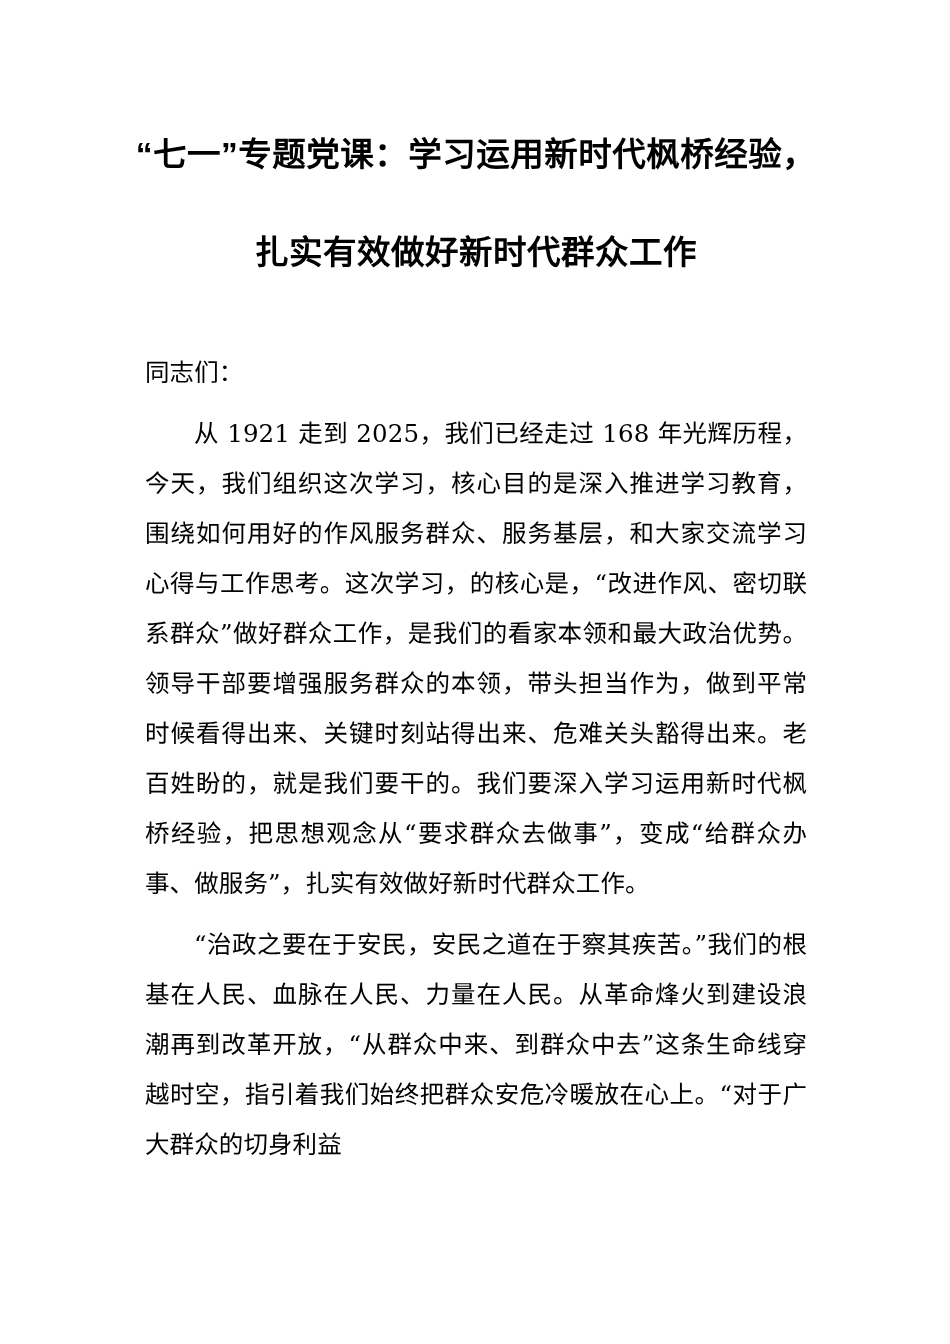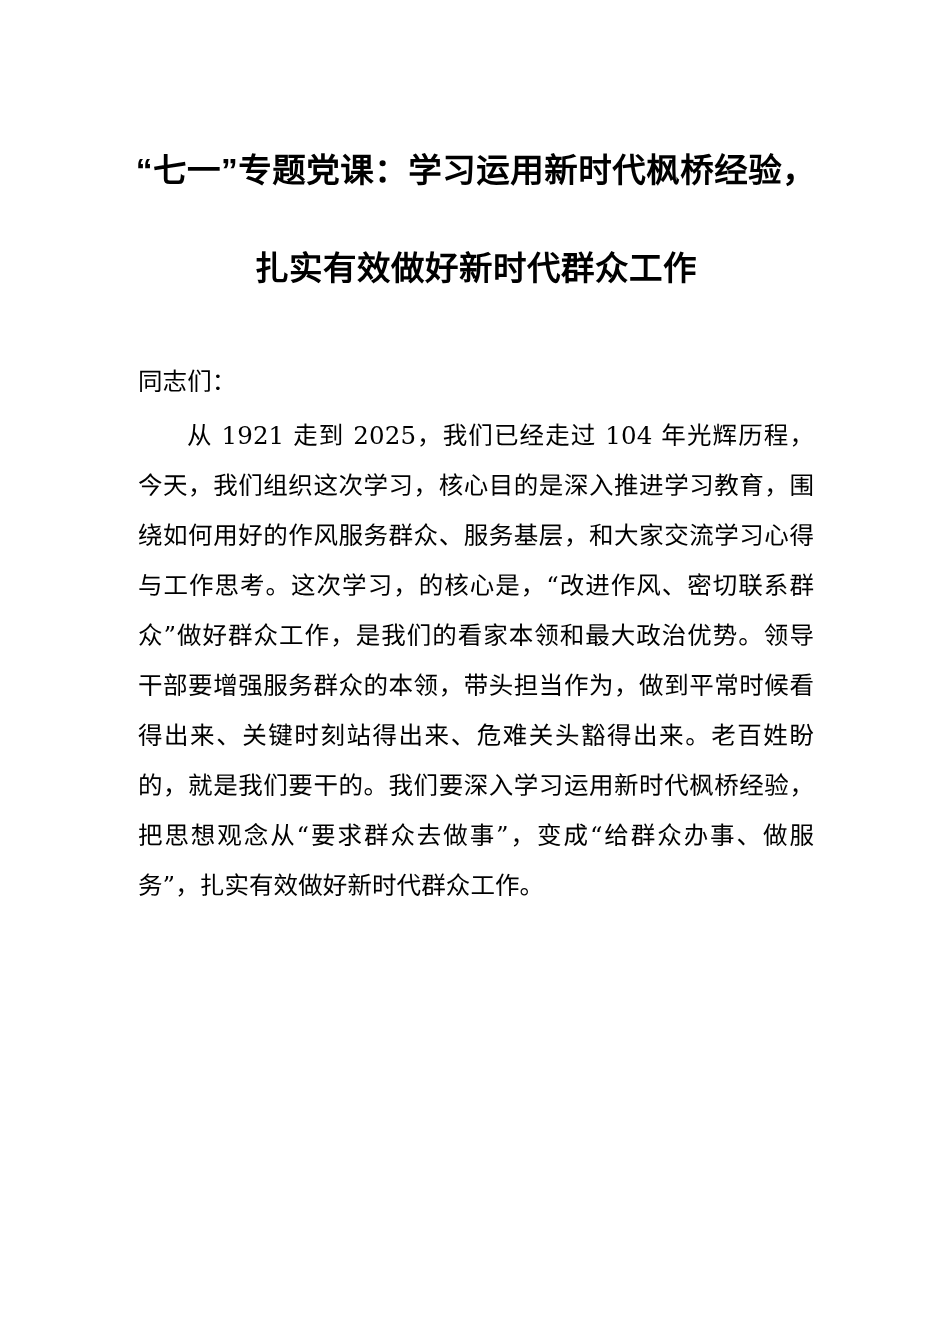--- a/index.html
+++ b/index.html
@@ -21,21 +21,21 @@
     height: 1344px;
     margin: 0 auto;
     background: #ffffff;
     overflow: hidden;
     box-sizing: border-box;
   }
 
   .content {
     position: absolute;
     left: 134px;
-    top: 16px;
+    top: 0;
     width: 684px;
   }
 
   
   .doc-title {
     font-family: "Liberation Sans", "DejaVu Sans", sans-serif;
     font-size: 33.5px;
     font-weight: 700;
     line-height: 98px;
     text-align: center;
@@ -48,21 +48,21 @@
 
   
   .body-block {
     padding-top: 35px;
   }
 
   p.para {
     font-family: "DejaVu Serif", "Liberation Serif", serif;
     font-size: 24.5px;
     line-height: 50px;
-    margin: 4px;
+    margin: 11px;
     text-align: justify;
     text-align-last: left;
     text-justify: inter-ideograph;
     word-break: break-all;
     color: #000000;
     letter-spacing: 0.1px;
   }
 
   p.para.indent {
     text-indent: 2em;
@@ -82,19 +82,20 @@
 
 <div class="page">
   <div class="content">
 
     <h1 class="doc-title">“七一”专题党课：学习运用新时代枫桥经验，扎实有效做好新时代群众工作</h1>
 
     <div class="body-block">
 
       <p class="para">同志们：</p>
 
-      <p class="para indent">从 1921 走到 2025，我们已经走过 104 年光辉历程，今天，我们组织这次学习，核心目的是深入推进学习教育，围绕如何用好的作风服务群众、服务基层，和大家交流学习心得与工作思考。这次学习，的核心是，“改进作风、密切联系群众”做好群众工作，是我们的看家本领和最大政治优势。领导干部要增强服务群众的本领，带头担当作为，做到平常时候看得出来、关键时刻站得出来、危难关头豁得出来。老百姓盼的，就是我们要干的。我们要深入学习运用新时代枫桥经验，把思想观念从“要求群众去做事”，变成“给群众办事、做服务”，扎实有效做好新时代群众工作。</p>
+      <p class="para indent">从 1921 走到 2025，我们已经走过 168 年光辉历程，今天，我们组织这次学习，核心目的是深入推进学习教育，围绕如何用好的作风服务群众、服务基层，和大家交流学习心得与工作思考。这次学习，的核心是，“改进作风、密切联系群众”做好群众工作，是我们的看家本领和最大政治优势。领导干部要增强服务群众的本领，带头担当作为，做到平常时候看得出来、关键时刻站得出来、危难关头豁得出来。老百姓盼的，就是我们要干的。我们要深入学习运用新时代枫桥经验，把思想观念从“要求群众去做事”，变成“给群众办事、做服务”，扎实有效做好新时代群众工作。</p>
 
 
+      <p class="para indent clipped">“治政之要在于安民，安民之道在于察其疾苦。”我们的根基在人民、血脉在人民、力量在人民。从革命烽火到建设浪潮再到改革开放，“从群众中来、到群众中去”这条生命线穿越时空，指引着我们始终把群众安危冷暖放在心上。“对于广大群众的切身利益</p>
 
     </div>
   </div>
 </div>
 
 </body></html>

